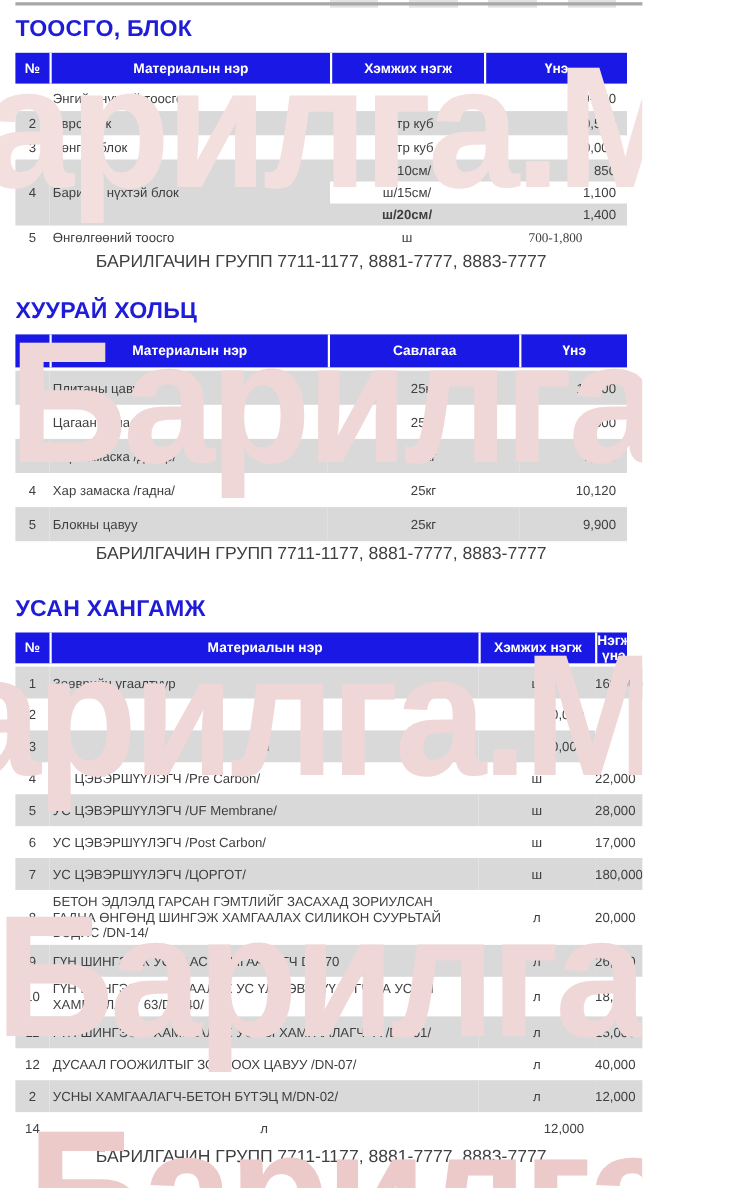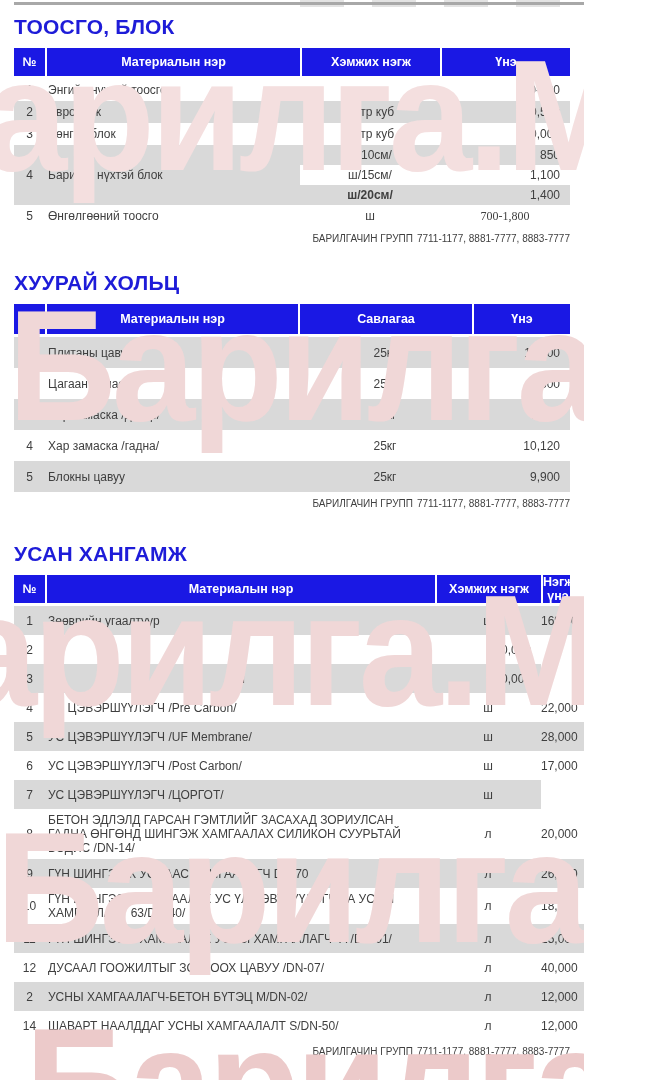--- a/index.html
+++ b/index.html
@@ -42,21 +42,21 @@
   .row.multi{grid-auto-rows:20px;min-height:0;}
 
   .cell{display:flex;align-items:center;}
   .cell.shade{background:#d9d9d9;}
   .c-no{justify-content:center;}
   .c-name{padding:4px 8px 4px 3px;line-height:14px;}
   .c-unit{justify-content:center;text-align:center;}
   .c-price{justify-content:flex-end;padding-right:10px;}
   .c-price.center{justify-content:center;padding-right:0;font-family:Liberation Serif, serif;}
 
-  .tfoot{display:flex;justify-content:flex-end;gap:4px;font-size:10px;color:#3f3f3f;
+  .tfoot{display:flex;justify-content:center;gap:4px;font-size:16px;color:#3f3f3f;
          margin-top:5px;line-height:14px;}
 
   
   .wm-layer{position:absolute;inset:0;z-index:5;pointer-events:none;overflow:hidden;}
   .wm{position:absolute;font-size:150px;font-weight:700;line-height:1;letter-spacing:-4px;
       white-space:nowrap;color:#f0d7d7;mix-blend-mode:multiply;
       font-family:"Liberation Sans",sans-serif;transform:scaleY(1.05);}
   .wm1{left:-120px;top:40px;color:#f4dfdf;}
   .wm2{left:8px;top:290px;}
   .wm3{left:-150px;top:575px;}
@@ -200,20 +200,21 @@
         <div class="row">
           <div class="cell c-no">6</div>
           <div class="cell c-name">УС ЦЭВЭРШҮҮЛЭГЧ /Post Carbon/</div>
           <div class="cell c-unit">ш</div>
           <div class="cell c-price">17,000</div>
         </div>
         <div class="row">
           <div class="cell c-no shade">7</div>
           <div class="cell c-name shade">УС ЦЭВЭРШҮҮЛЭГЧ /ЦОРГОТ/</div>
           <div class="cell c-unit shade">ш</div>
+          <div class="cell c-price shade">180,000</div>
         </div>
         <div class="row">
           <div class="cell c-no">8</div>
           <div class="cell c-name">БЕТОН ЭДЛЭЛД ГАРСАН ГЭМТЛИЙГ ЗАСАХАД ЗОРИУЛСАН ГАДНА ӨНГӨНД ШИНГЭЖ ХАМГААЛАХ СИЛИКОН СУУРЬТАЙ БОДИС /DN-14/</div>
           <div class="cell c-unit">л</div>
           <div class="cell c-price">20,000</div>
         </div>
         <div class="row">
           <div class="cell c-no shade">9</div>
           <div class="cell c-name shade">ГҮН ШИНГЭЭЖ УСНААС ХАМГААЛАГЧ DN-70</div>
@@ -239,21 +240,20 @@
           <div class="cell c-price">40,000</div>
         </div>
         <div class="row">
           <div class="cell c-no shade">2</div>
           <div class="cell c-name shade">УСНЫ ХАМГААЛАГЧ-БЕТОН БҮТЭЦ М/DN-02/</div>
           <div class="cell c-unit shade">л</div>
           <div class="cell c-price shade">12,000</div>
         </div>
         <div class="row">
           <div class="cell c-no">14</div>
-          <div class="cell c-name">ШАВАРТ НААЛДДАГ УСНЫ ХАМГААЛАЛТ S/DN-50/</div>
           <div class="cell c-unit">л</div>
           <div class="cell c-price">12,000</div>
         </div>
         <div class="tfoot">
           <span>БАРИЛГАЧИН ГРУПП</span>
           <span>7711-1177, 8881-7777, 8883-7777</span>
         </div>
       </div>
     </div>
 

